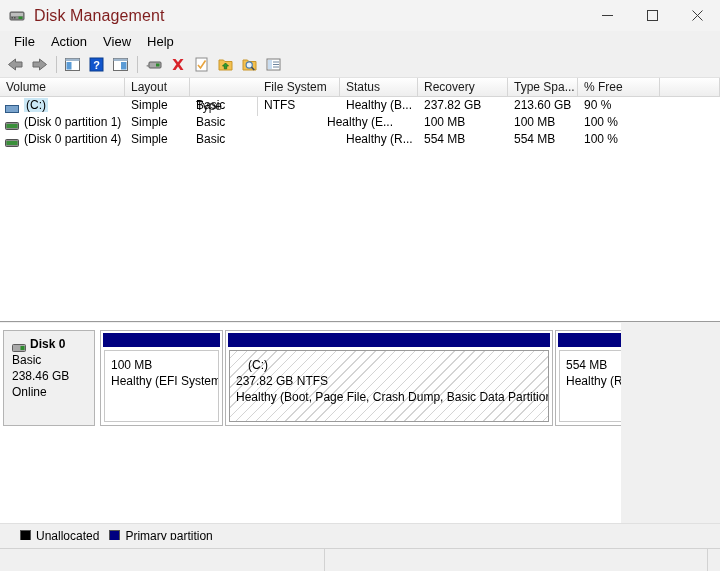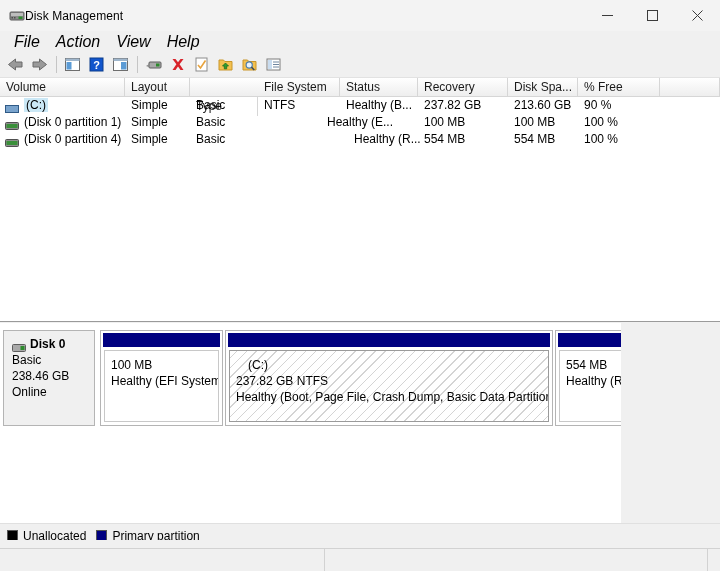--- a/index.html
+++ b/index.html
@@ -31,22 +31,23 @@
     display: flex;
     align-items: center;
   }
   .title-icon {
     width: 16px; height: 16px;
     margin-left: 9px;
     position: relative;
     flex: 0 0 auto;
   }
   .title-text {
-    font-size: 12px;
-    color: #000000;
+    margin-left: 9px;
+    font-size: 16px;
+    color: #7f1d1d;
     letter-spacing: .1px;
   }
   .win-buttons {
     position: absolute;
     right: 0; top: 0;
     height: 31px;
     display: flex;
   }
   .win-btn {
     width: 45px; height: 31px;
@@ -62,24 +63,23 @@
     left: 0; top: 31px;
     width: 720px; height: 20px;
     background: #f0f0f0;
     display: flex;
     align-items: center;
     padding-left: 6px;
     box-sizing: border-box;
   }
   .menu-item {
     padding: 2px 8px;
-    font-size: 16px;
+    font-size: 13px;
     color: #000;
     line-height: 15px;
-    font-style: italic;
   }
 
   
   .toolbar {
     position: absolute;
     left: 0; top: 51px;
     width: 720px; height: 27px;
     background: #f0f0f0;
     display: flex;
     align-items: center;
@@ -251,21 +251,21 @@
   .part-line.ind { padding-left: 12px; }
 
   
   .legend {
     position: absolute;
     left: 0; top: 523px;
     width: 720px; height: 24px;
     background: #f0f0f0;
     display: flex;
     align-items: center;
-    padding-left: 7px;
+    padding-left: 20px;
     box-sizing: border-box;
     border-top: 1px solid #e0e0e0;
   }
   .legend-item {
     display: flex;
     align-items: center;
     margin-right: 10px;
     font-size: 12px;
   }
   .legend-sq {
@@ -426,21 +426,21 @@
   </div>
 
   <div class="vol-panel">
     <div class="vol-header" id="vol-header">
         <div class="vol-th" style="left: 0px; width: 125px;">Volume</div>
         <div class="vol-th" style="left: 125px; width: 65px;">Layout</div>
         <div class="vol-th" style="left: 190px; width: 68px; margin-top: 19px;">Type</div>
         <div class="vol-th" style="left: 258px; width: 82px;">File System</div>
         <div class="vol-th" style="left: 340px; width: 78px;">Status</div>
         <div class="vol-th" style="left: 418px; width: 90px;">Recovery</div>
-        <div class="vol-th" style="left: 508px; width: 70px;">Disk Spa...</div>
+        <div class="vol-th" style="left: 508px; width: 70px;">Type Spa...</div>
         <div class="vol-th" style="left: 578px; width: 82px;">% Free</div>
         <div class="vol-th" style="left: 660px; width: 60px;"></div>
       </div>
     <div class="vol-rows" id="vol-rows">
         <div class="vol-row">
           <span class="vol-icon"><svg width="14" height="8" viewBox="0 0 14 8">
               <rect x="0.5" y="0.5" width="13" height="7" fill="#4a7fb5" stroke="#2f5a86" stroke-width="1"></rect>
               <line x1="1" y1="2" x2="13" y2="2" stroke="#a8c8e4" stroke-width="1"></line>
               <line x1="1" y1="4" x2="13" y2="4" stroke="#a8c8e4" stroke-width="1"></line>
               <line x1="1" y1="6" x2="13" y2="6" stroke="#a8c8e4" stroke-width="1"></line>
@@ -470,21 +470,21 @@
         </div>
         <div class="vol-row">
           <span class="vol-icon"><svg width="14" height="8" viewBox="0 0 14 8">
               <rect x="0.5" y="0.5" width="13" height="7" rx="1" fill="#8f8f8f" stroke="#4f4f4f" stroke-width="1"></rect>
               <rect x="1.5" y="2" width="11" height="4" fill="#3a8f3a"></rect>
             </svg></span>
           <div class="vol-td volcell" style="left: 0px; width: 125px;">(Disk 0 partition 4)</div>
           <div class="vol-td" style="left: 125px; width: 65px;">Simple</div>
           <div class="vol-td" style="left: 190px; width: 68px;">Basic</div>
           <div class="vol-td" style="left: 258px; width: 82px;"></div>
-          <div class="vol-td" style="left: 340px; width: 78px; margin-left: 8px;">Healthy (R...</div>
+          <div class="vol-td" style="left: 340px; width: 78px;">Healthy (R...</div>
           <div class="vol-td" style="left: 418px; width: 90px;">554 MB</div>
           <div class="vol-td" style="left: 508px; width: 70px;">554 MB</div>
           <div class="vol-td" style="left: 578px; width: 82px;">100 %</div>
         </div>
       </div>
   </div>
 
   <div class="graph-panel">
     <div class="disk-row">
 

